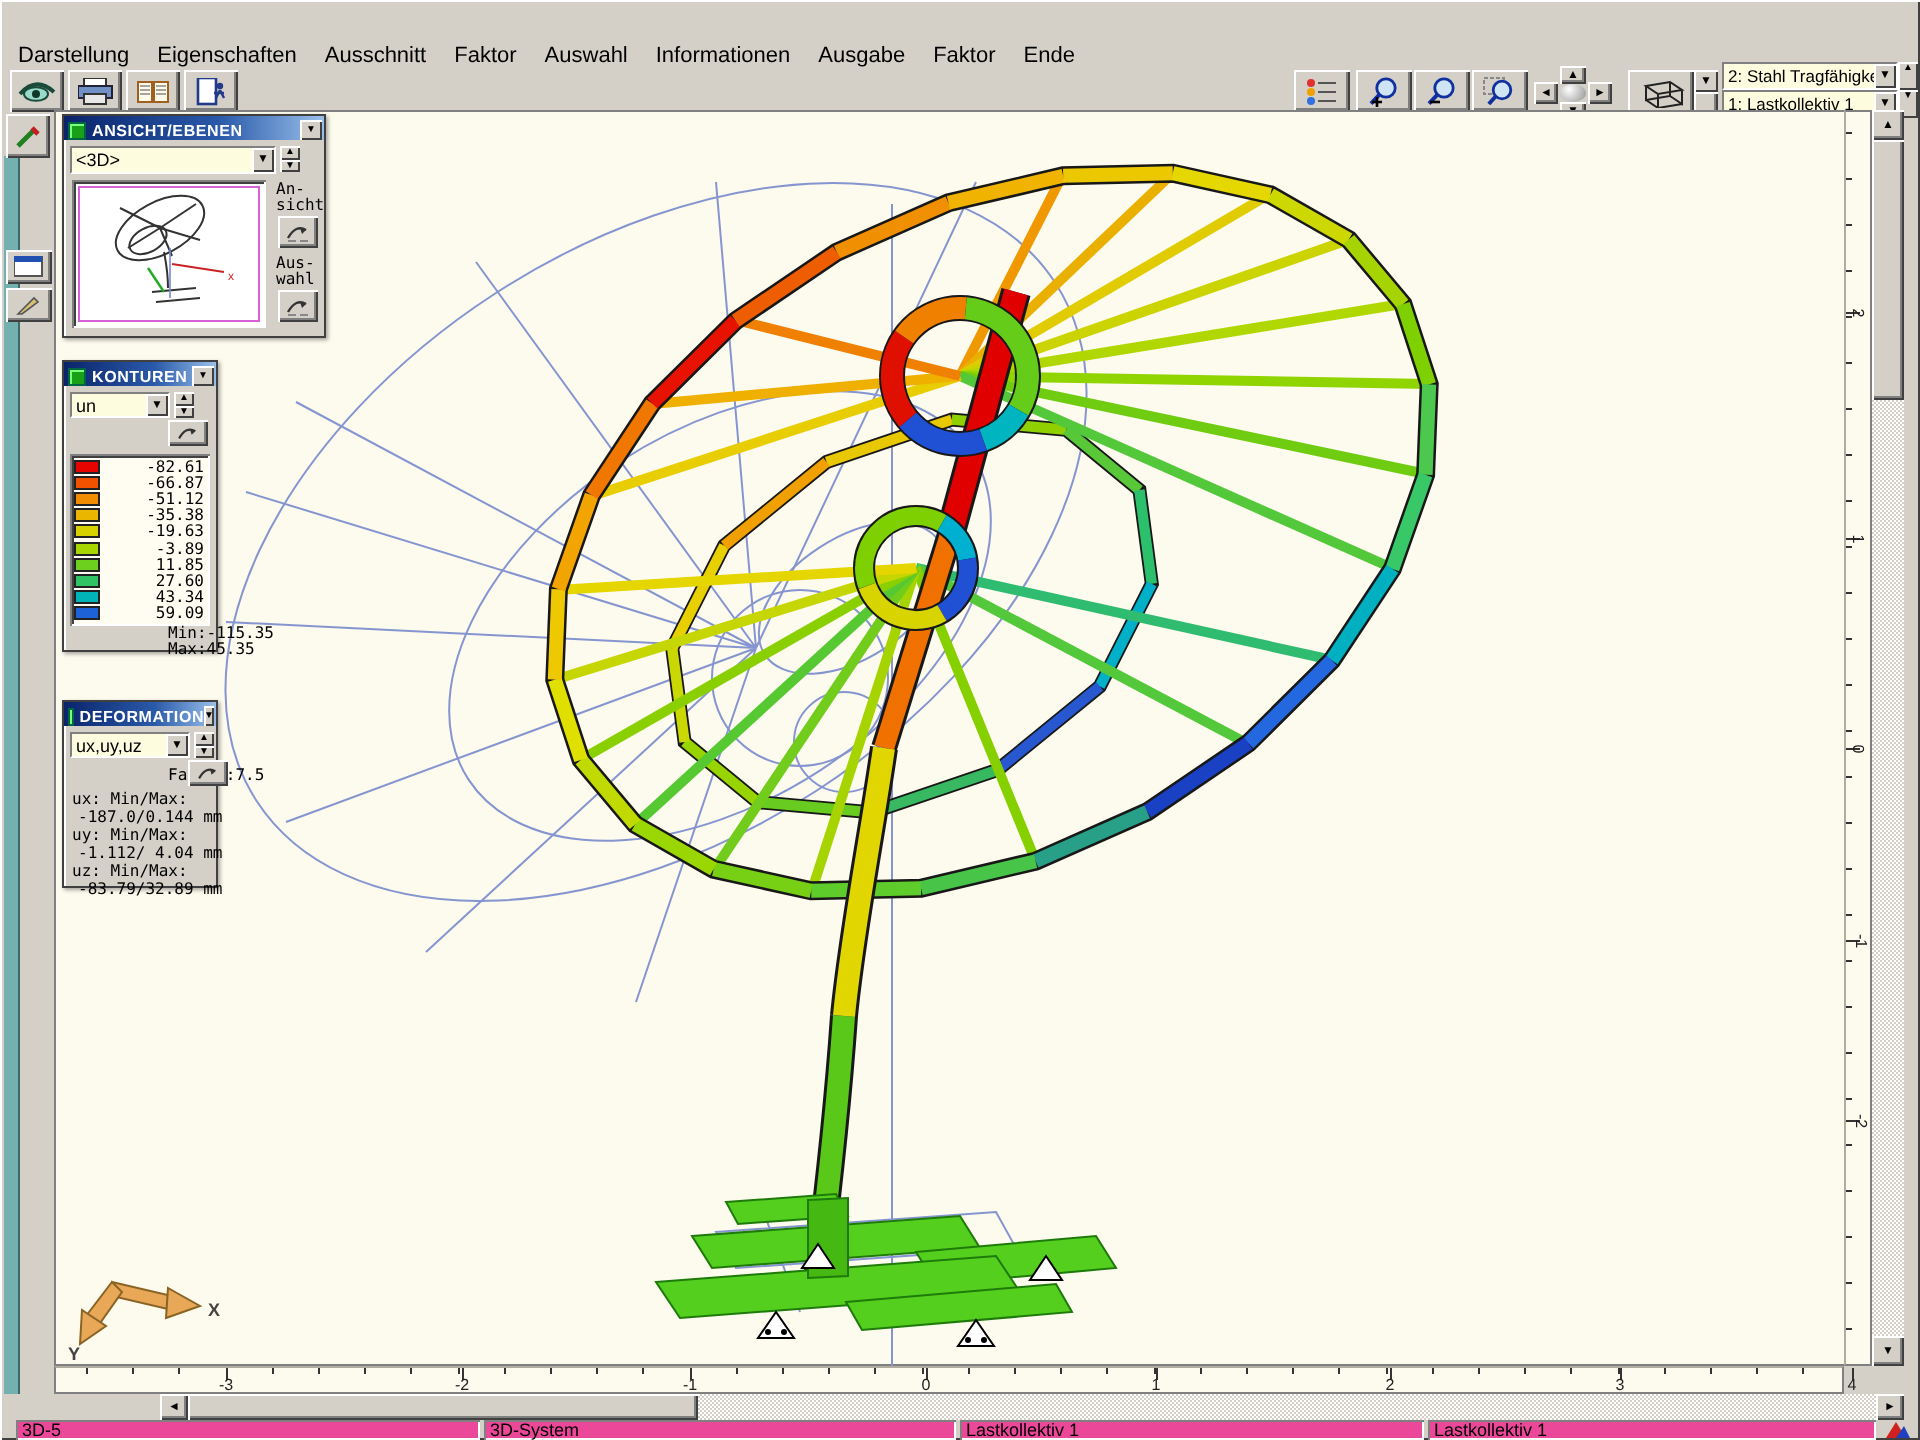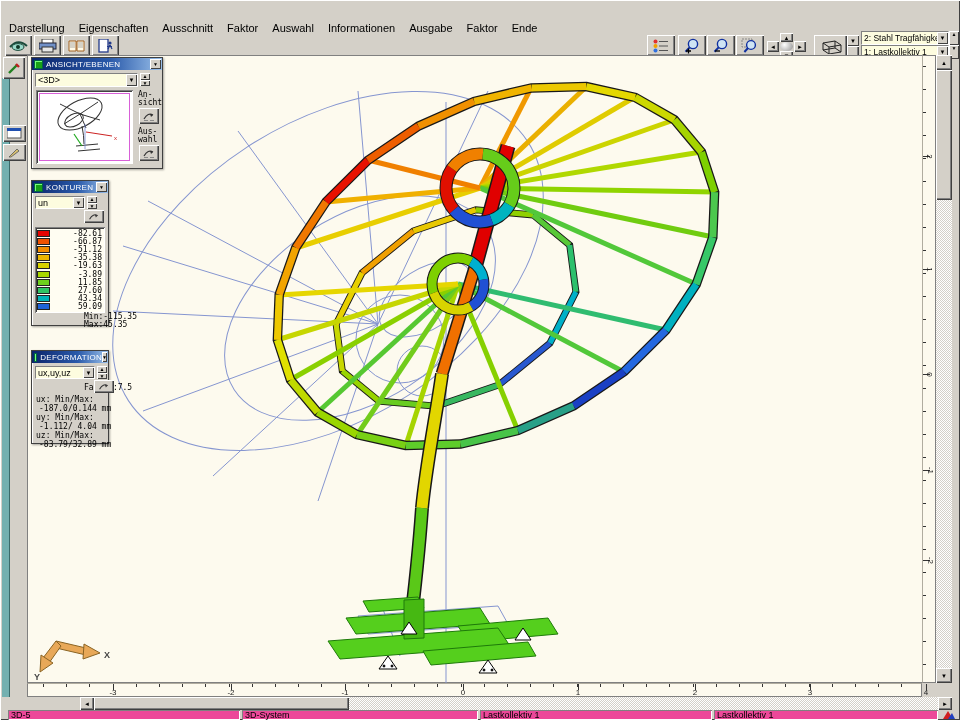--- a/index.html
+++ b/index.html
@@ -27,21 +27,21 @@
   .combo .ctext{flex:1;padding:1px 2px;overflow:hidden;}
   .drop{width:11px;background:#d4d0c8;box-shadow:inset 1px 1px 0 #fff,inset -1px -1px 0 #404040;
     font-size:6px;text-align:center;line-height:12px;color:#000;flex:0 0 auto;}
   .spin{width:10px;display:flex;flex-direction:column;}
   .spin div{flex:1;background:#d4d0c8;box-shadow:inset 1px 1px 0 #fff,inset -1px -1px 0 #404040;
     font-size:5px;line-height:6px;text-align:center;}
   
   .panel{background:#d4d0c8;border:1px solid #404040;
     box-shadow:1px 1px 2px rgba(0,0,0,.35),inset 1px 1px 0 #fff;}
   .ptitle{height:12px;background:linear-gradient(90deg,#0a246a,#2a5aaa 60%,#9ac0ea);
-    display:flex;align-items:center;color:#fff;font-size:8px;font-weight:normal;padding:0 1px;}
+    display:flex;align-items:flex-end;color:#fff;font-size:8px;font-weight:bold;padding:0 1px;}
   .ptitle .picon{width:9px;height:9px;background:#18a018;border:1px solid #064;margin:0 3px 0 1px;
     box-shadow:inset 1px 1px 0 #7f7;}
   .ptitle .ptext{flex:1;letter-spacing:.3px;}
   .pbtn{width:11px;height:10px;background:#d4d0c8;box-shadow:inset 1px 1px 0 #fff,inset -1px -1px 0 #404040;
     font-size:5px;text-align:center;line-height:10px;color:#000;}
   .mono{font-family:"DejaVu Sans Mono",monospace;padding-left:48px;}
   .abtn{background:#d4d0c8;box-shadow:inset 1px 1px 0 #fff,inset -1px -1px 0 #404040,inset -2px -2px 0 #808080;
     display:flex;align-items:center;justify-content:center;}
   .legrow{display:flex;align-items:center;height:8.2px;}
   .legrow .sw{width:13px;height:7px;border:1px solid #222;flex:0 0 auto;}

